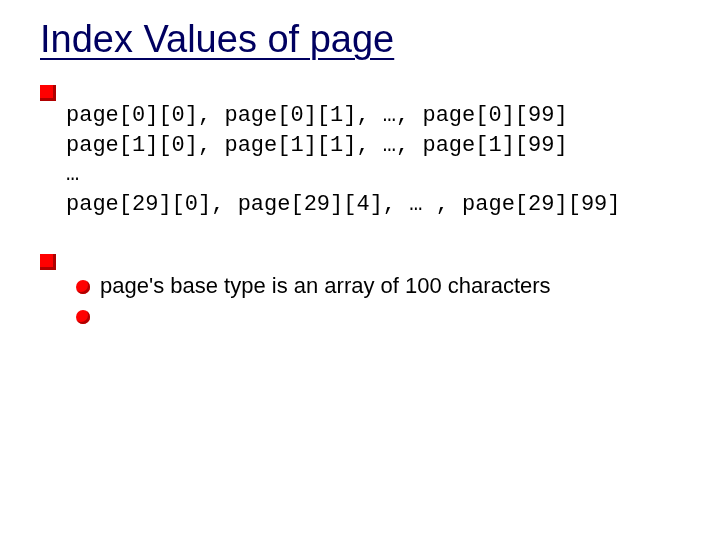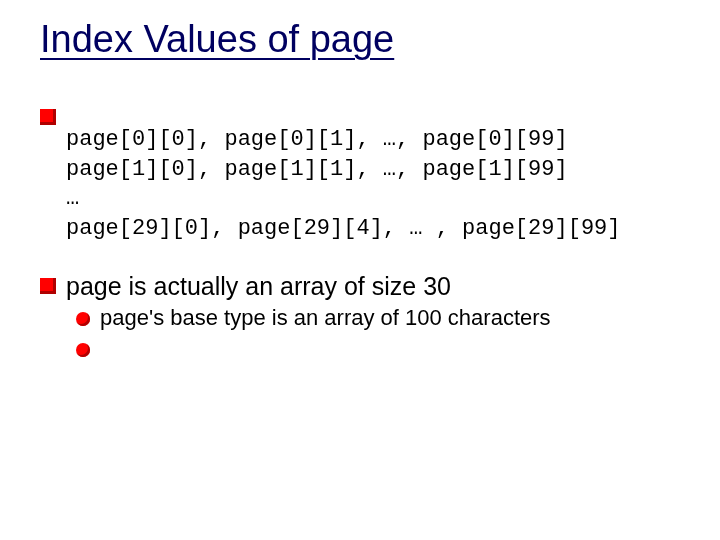--- a/index.html
+++ b/index.html
@@ -11,21 +11,21 @@
     color: #000;
     padding: 18px 40px;
     overflow: hidden;
   }
   .title {
     font-size: 38px;
     color: #000060;
     text-decoration: underline;
     text-underline-offset: 6px;
     text-decoration-thickness: 2px;
-    margin-bottom: 40px;
+    margin-bottom: 16px;
     font-weight: 400;
   }
   .bullet-row {
     display: flex;
     align-items: flex-start;
     margin-top: 6px;
   }
   .bullet-sq {
     width: 16px;
     height: 16px;
@@ -81,21 +81,20 @@
   <div>page[0][0], page[0][1], …, page[0][99]</div>
   <div>page[1][0], page[1][1], …, page[1][99]</div>
   <div>…</div>
   <div>page[29][0], page[29][4], … , page[29][99]</div>
 </div>
 
 <div class="gap"></div>
 
 <div class="bullet-row">
   <div class="bullet-sq"></div>
-  <div class="b1-text">page is actually an array of size 30</div>
 </div>
 
 <div class="sub-row">
   <div class="bullet-circ"></div>
   <div class="sub-text">page's base type is an array of 100 characters</div>
 </div>
 <div class="sub-row">
   <div class="bullet-circ"></div>
 </div>
 

